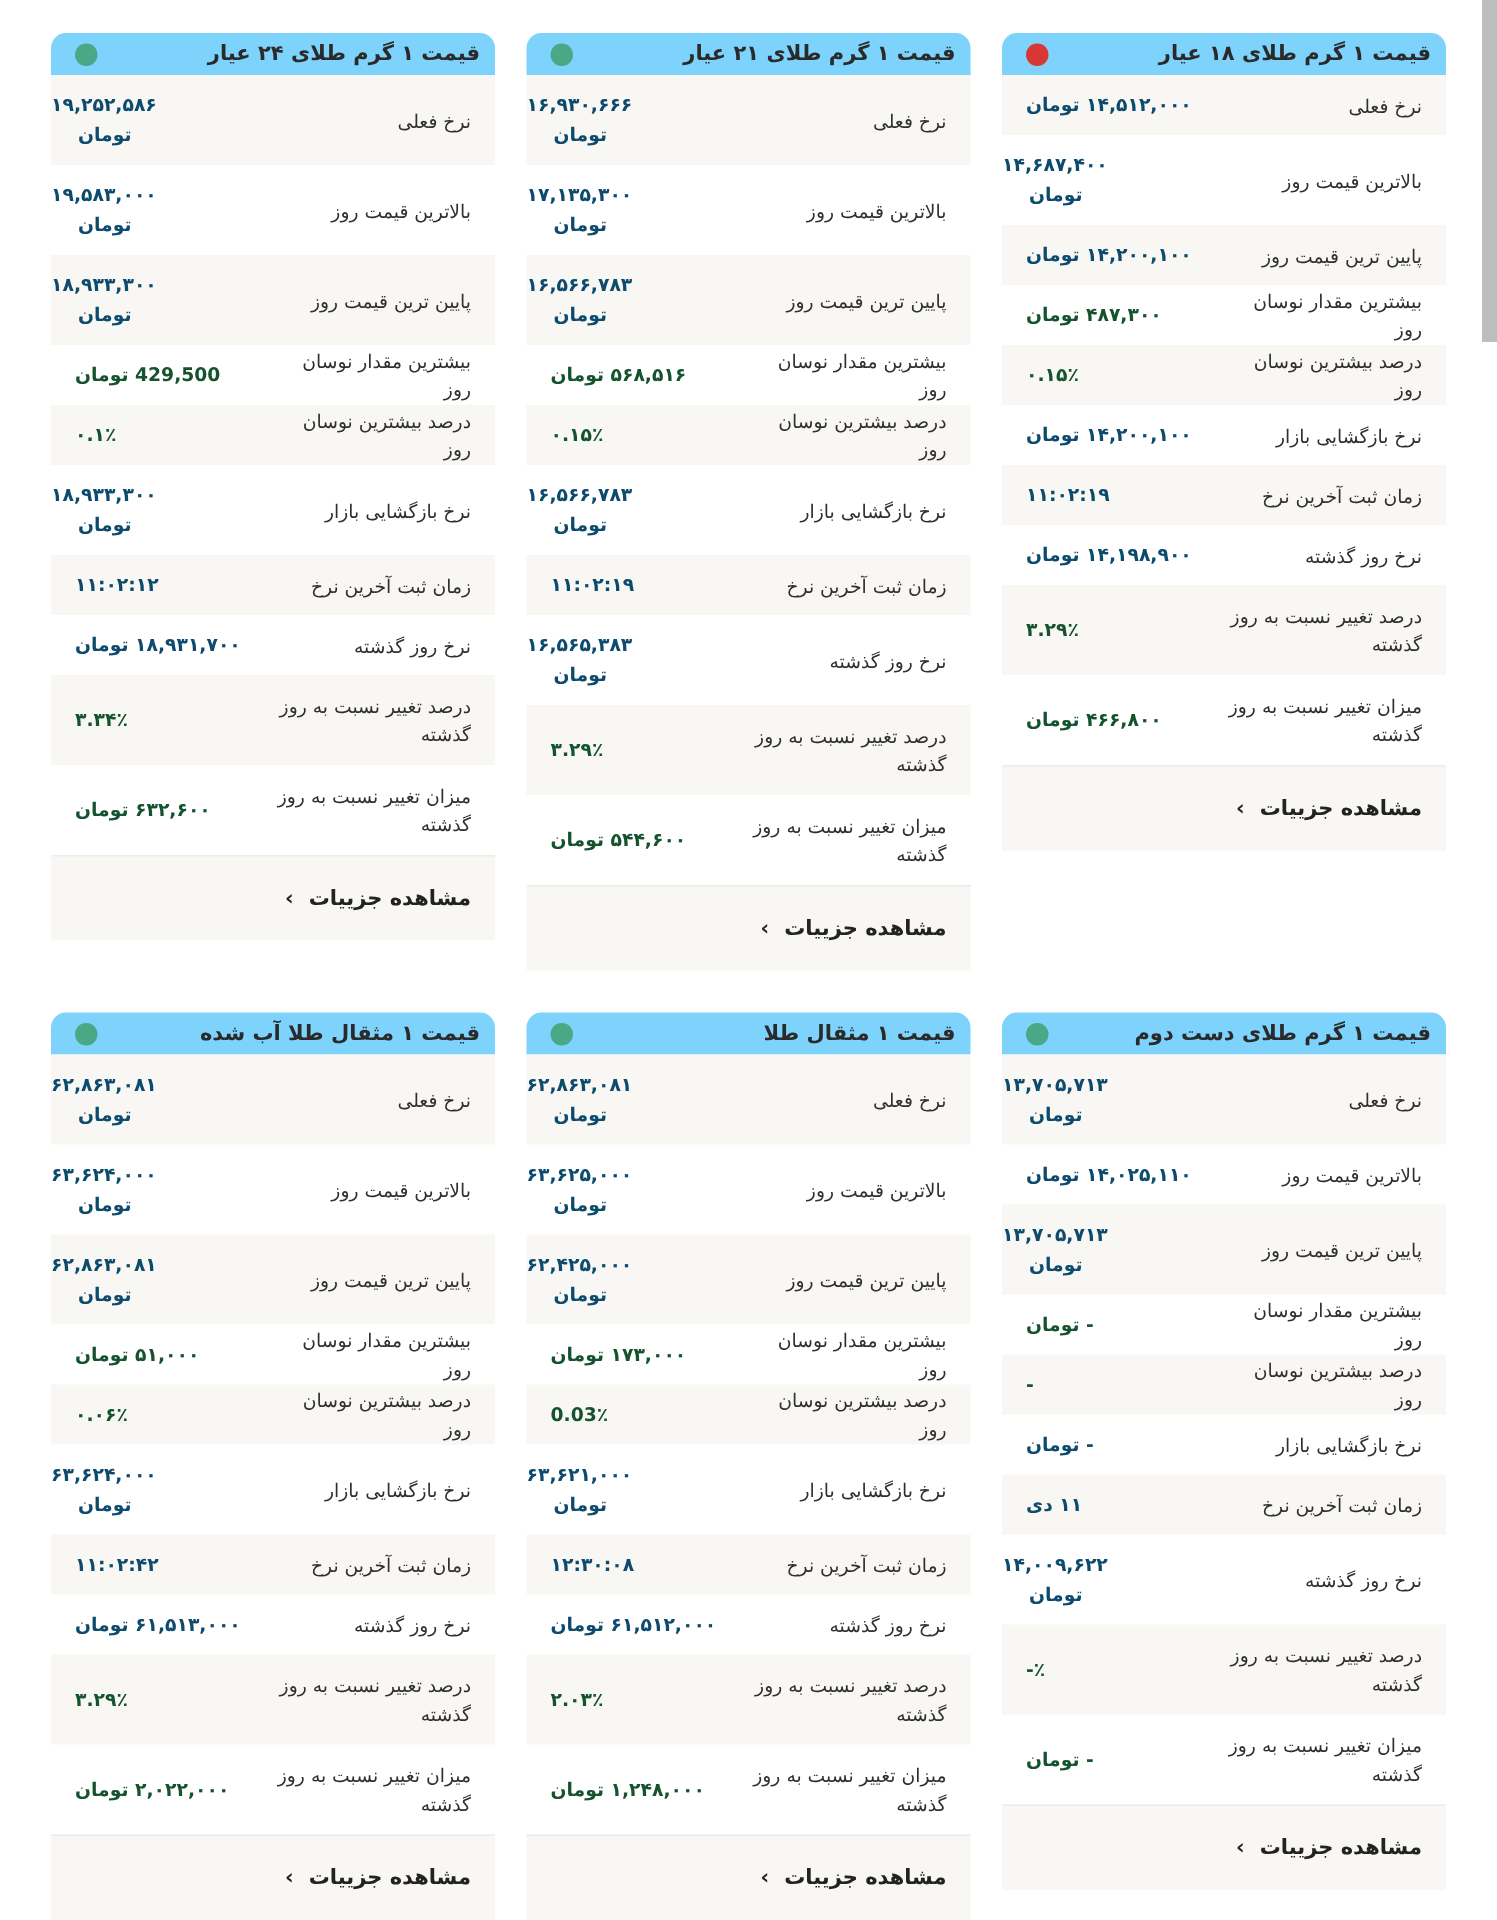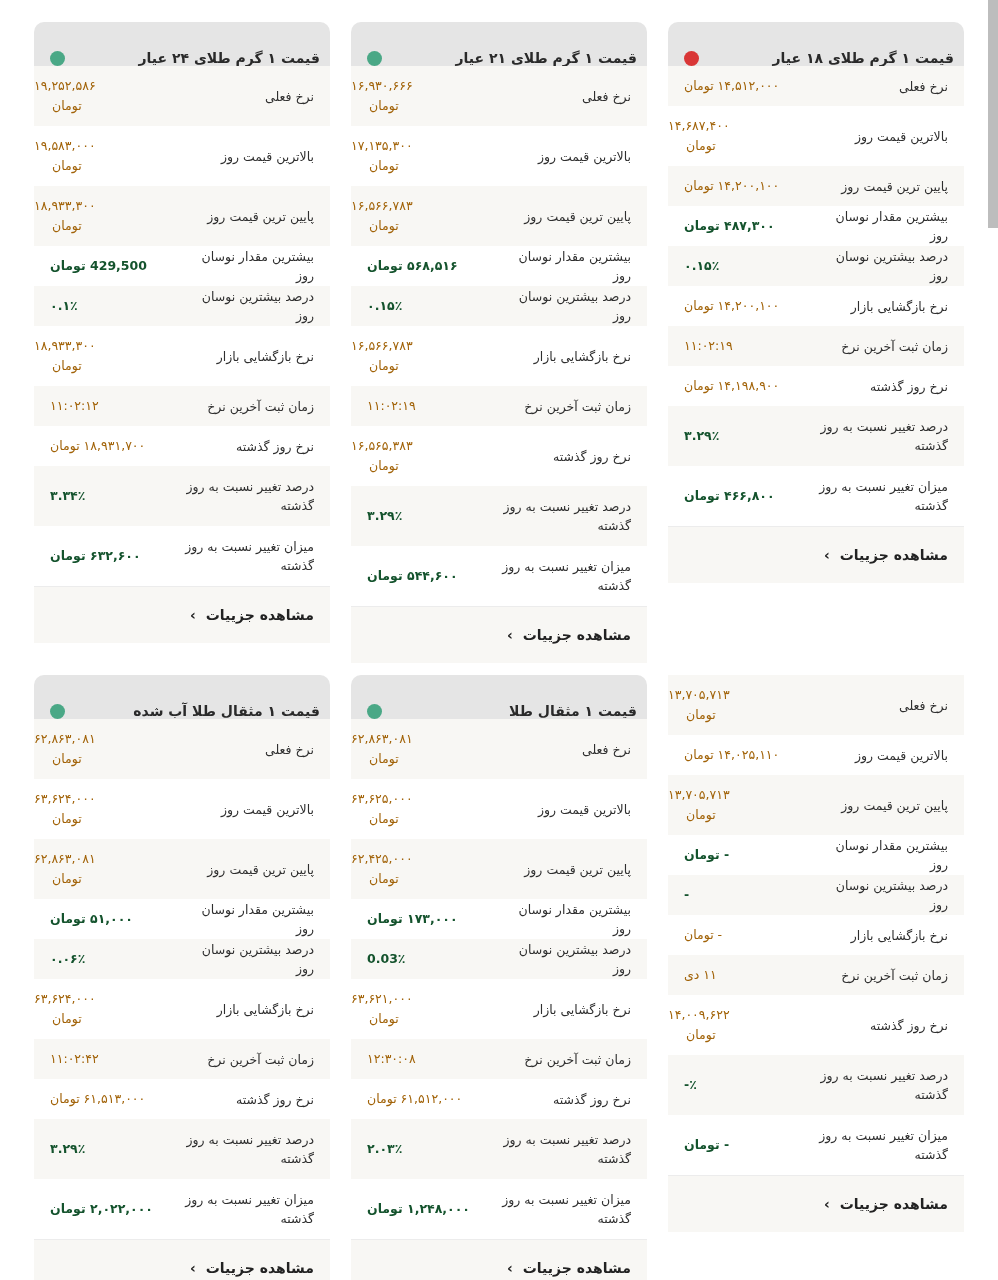--- a/index.html
+++ b/index.html
@@ -5,37 +5,37 @@
   html, body { margin:0; padding:0; }
   body {
     width:998px; height:1280px; overflow:hidden; background:#ffffff;
     font-family:"DejaVu Sans", sans-serif; color:#2b2b2b; position:relative;
   }
   .grid { position:absolute; left:34px; top:22px; width:930px; }
   .card {
     position:absolute; width:296px; background:#fff;
   }
   .card-header {
-    height:44px; background:#e5e5e5; border-radius:10px 10px 0 0;
-    display:flex; align-items:flex-end; justify-content:space-between;
+    height:28px; background:#7dd3fc; border-radius:10px 10px 0 0;
+    display:flex; align-items:center; justify-content:space-between;
     direction:rtl; padding:0 10px 0 16px; box-sizing:border-box;
   }
   .card-title { font-size:14px; font-weight:bold; color:#2a2a2a; }
   .dot { width:15px; height:15px; border-radius:50%; }
   .row {
     display:flex; direction:rtl; align-items:center; box-sizing:border-box;
     padding:0 0 0 0; position:relative;
   }
   .row.alt { background:#f8f7f4; }
   .row .label {
     width:150px; font-size:12.5px; color:#2f2f2f; padding-right:16px;
     box-sizing:border-box; line-height:19px; text-align:right;
   }
   .row .value {
-    flex:1; font-size:12.5px; font-weight:normal; color:#a16207; text-align:left;
+    flex:1; font-size:12.5px; font-weight:bold; color:#0c4a6e; text-align:left;
     direction:rtl; line-height:20px; padding-left:0;
   }
   .row .value.green { color:#14532d; font-weight:bold; }
   .value .num { display:block; direction:ltr; text-align:left; }
   .value .unit { display:block; text-align:left; padding-left:18px; }
   .value.inline { padding-left:16px; }
   .value.inline .num, .value.inline .unit { display:inline; padding:0; }
   .footer {
     background:#f8f7f4; height:56px; border-top:1px solid #ececec;
     display:flex; direction:rtl; align-items:center; padding-right:16px;
@@ -224,20 +224,24 @@
         <div class="row" style="height: 60px;">
           <span class="label">میزان تغییر نسبت به روز گذشته</span>
           <span class="value green inline"><span class="num">۶۳۲,۶۰۰</span> <span class="unit">تومان</span></span>
         </div>
         <div class="footer">
           <span>مشاهده جزییات</span>
           <span class="chev">›</span>
         </div>
       </div>
       <div class="card" style="left: 634px; top: 653px;">
+        <div class="card-header">
+          <span class="card-title">قیمت ۱ گرم طلای دست دوم</span>
+          <span class="dot" style="background: rgb(74, 168, 134);"></span>
+        </div>
         <div class="row alt" style="height: 60px;">
           <span class="label">نرخ فعلی</span>
           <span class="value">
             <span class="num">۱۳,۷۰۵,۷۱۳</span>
             <span class="unit">تومان</span>
           </span>
         </div>
         <div class="row" style="height: 40px;">
           <span class="label">بالاترین قیمت روز</span>
           <span class="value inline"><span class="num">۱۴,۰۲۵,۱۱۰</span> <span class="unit">تومان</span></span>

